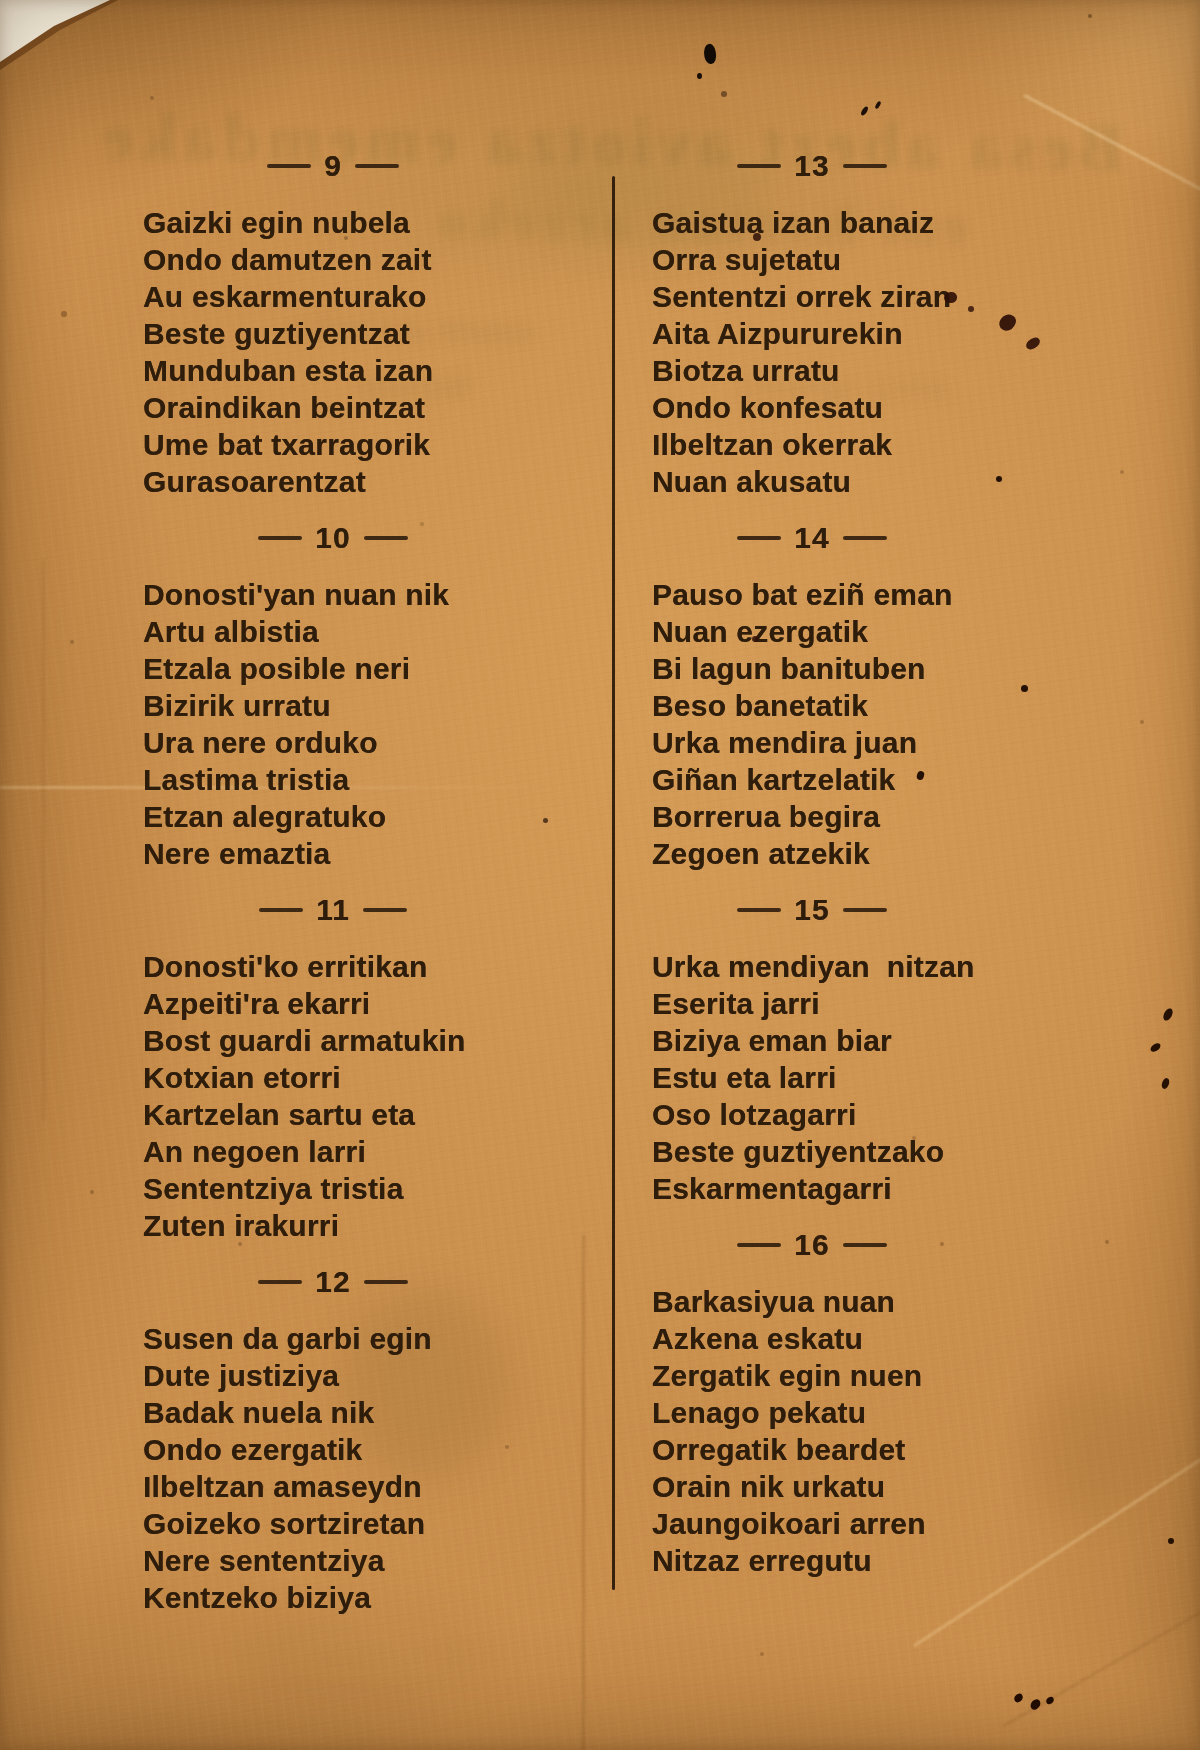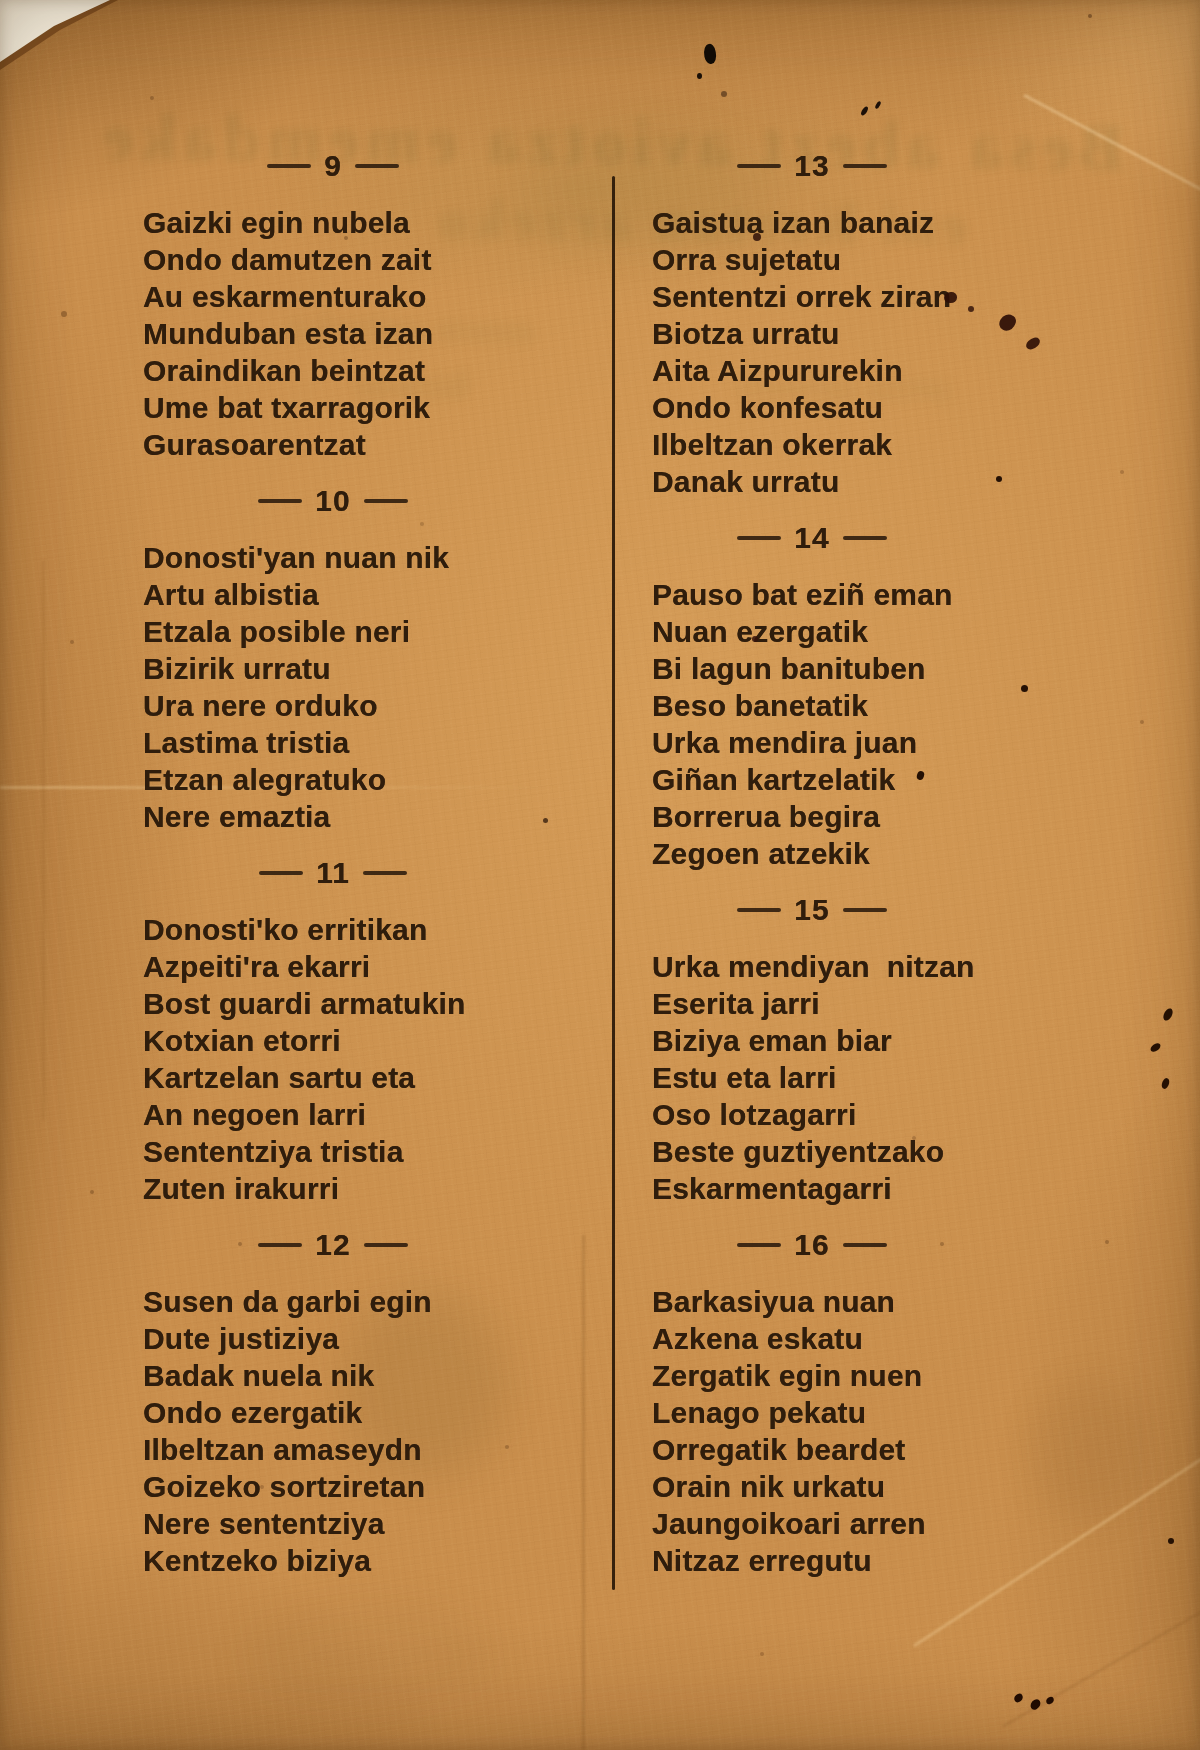--- a/index.html
+++ b/index.html
@@ -127,20 +127,21 @@
   <div class="col col-left">
       <section class="verse">
         <div class="verse-number">
           <span class="dash"></span>
           <span class="num">9</span>
           <span class="dash"></span>
         </div>
         <div class="verse-line">Gaizki egin nubela</div>
         <div class="verse-line">Ondo damutzen zait</div>
         <div class="verse-line">Au eskarmenturako</div>
+        <div class="verse-line">Beste guztiyentzat</div>
         <div class="verse-line">Munduban esta izan</div>
         <div class="verse-line">Oraindikan beintzat</div>
         <div class="verse-line">Ume bat txarragorik</div>
         <div class="verse-line">Gurasoarentzat</div>
       </section>
       <section class="verse">
         <div class="verse-number">
           <span class="dash"></span>
           <span class="num">10</span>
           <span class="dash"></span>
@@ -188,25 +189,25 @@
   <div class="col col-right">
       <section class="verse">
         <div class="verse-number">
           <span class="dash"></span>
           <span class="num">13</span>
           <span class="dash"></span>
         </div>
         <div class="verse-line">Gaistua izan banaiz</div>
         <div class="verse-line">Orra sujetatu</div>
         <div class="verse-line">Sententzi orrek ziran</div>
+        <div class="verse-line">Aita Aizpururekin</div>
         <div class="verse-line">Biotza urratu</div>
-        <div class="verse-line">Aita Aizpururekin</div>
         <div class="verse-line">Ondo konfesatu</div>
         <div class="verse-line">Ilbeltzan okerrak</div>
-        <div class="verse-line">Danak urratu</div>
+        <div class="verse-line">Nuan akusatu</div>
       </section>
       <section class="verse">
         <div class="verse-number">
           <span class="dash"></span>
           <span class="num">14</span>
           <span class="dash"></span>
         </div>
         <div class="verse-line">Pauso bat eziñ eman</div>
         <div class="verse-line">Nuan ezergatik</div>
         <div class="verse-line">Bi lagun banituben</div>

